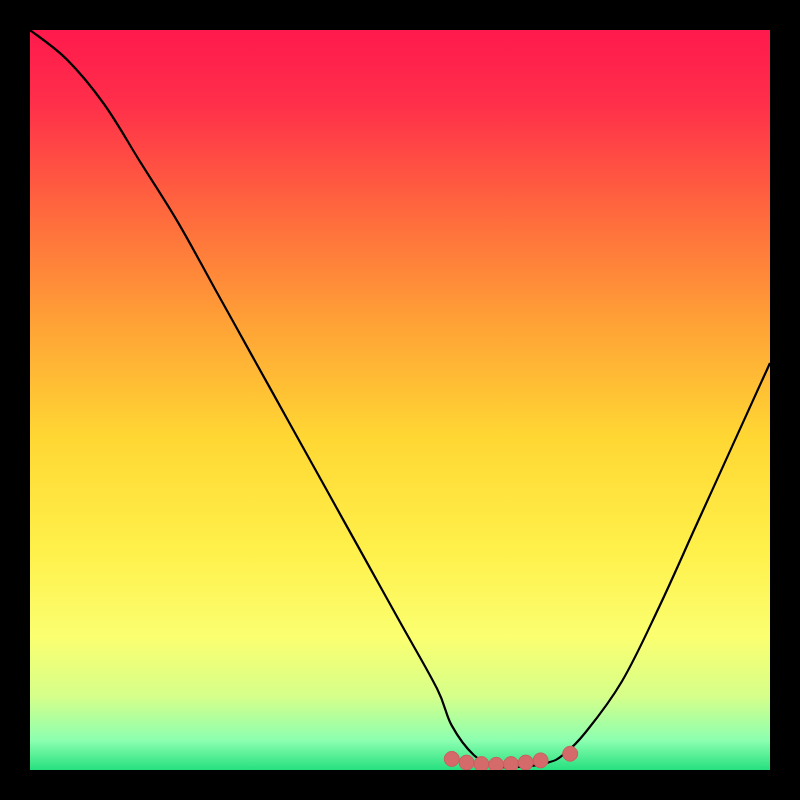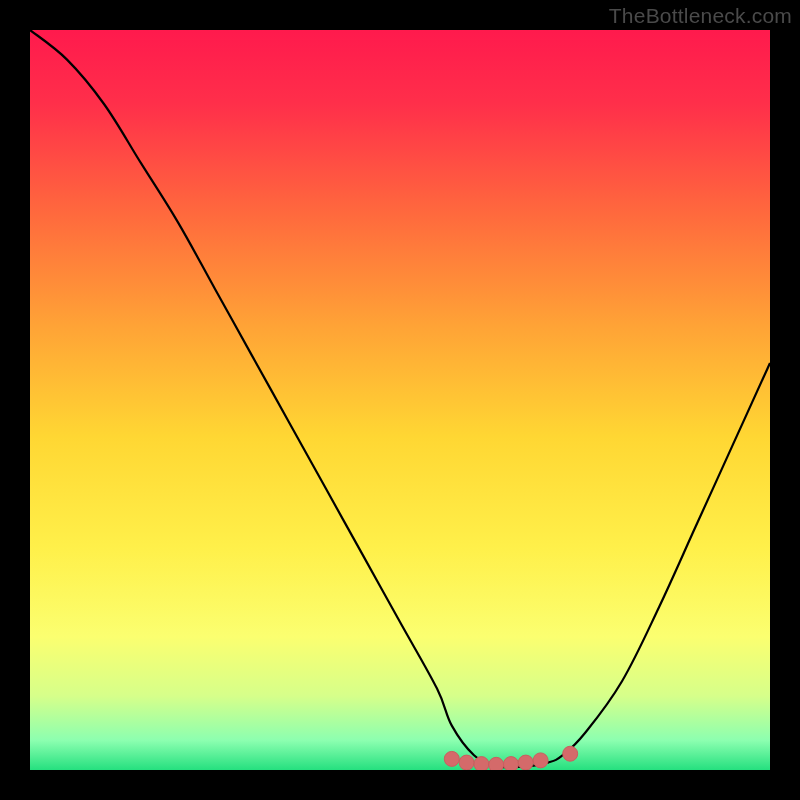--- a/index.html
+++ b/index.html
@@ -37,21 +37,20 @@
   .plot-area svg {
     display: block;
     width: 740px;
     height: 740px;
   }
 </style>
 </head>
 <body>
 
 <div class="container">
-  <div class="watermark">TheBottleneck.com</div>
   <div class="plot-area">
     <svg id="chart-svg" viewBox="0 0 740 740">
       <defs>
         <linearGradient id="bg-grad" x1="0" y1="0" x2="0" y2="1">
             <stop offset="0.00%" stop-color="#ff1a4d"></stop>
             <stop offset="10.00%" stop-color="#ff2f4a"></stop>
             <stop offset="25.00%" stop-color="#ff6a3d"></stop>
             <stop offset="40.00%" stop-color="#ffa336"></stop>
             <stop offset="55.00%" stop-color="#ffd733"></stop>
             <stop offset="70.00%" stop-color="#fff04a"></stop>

